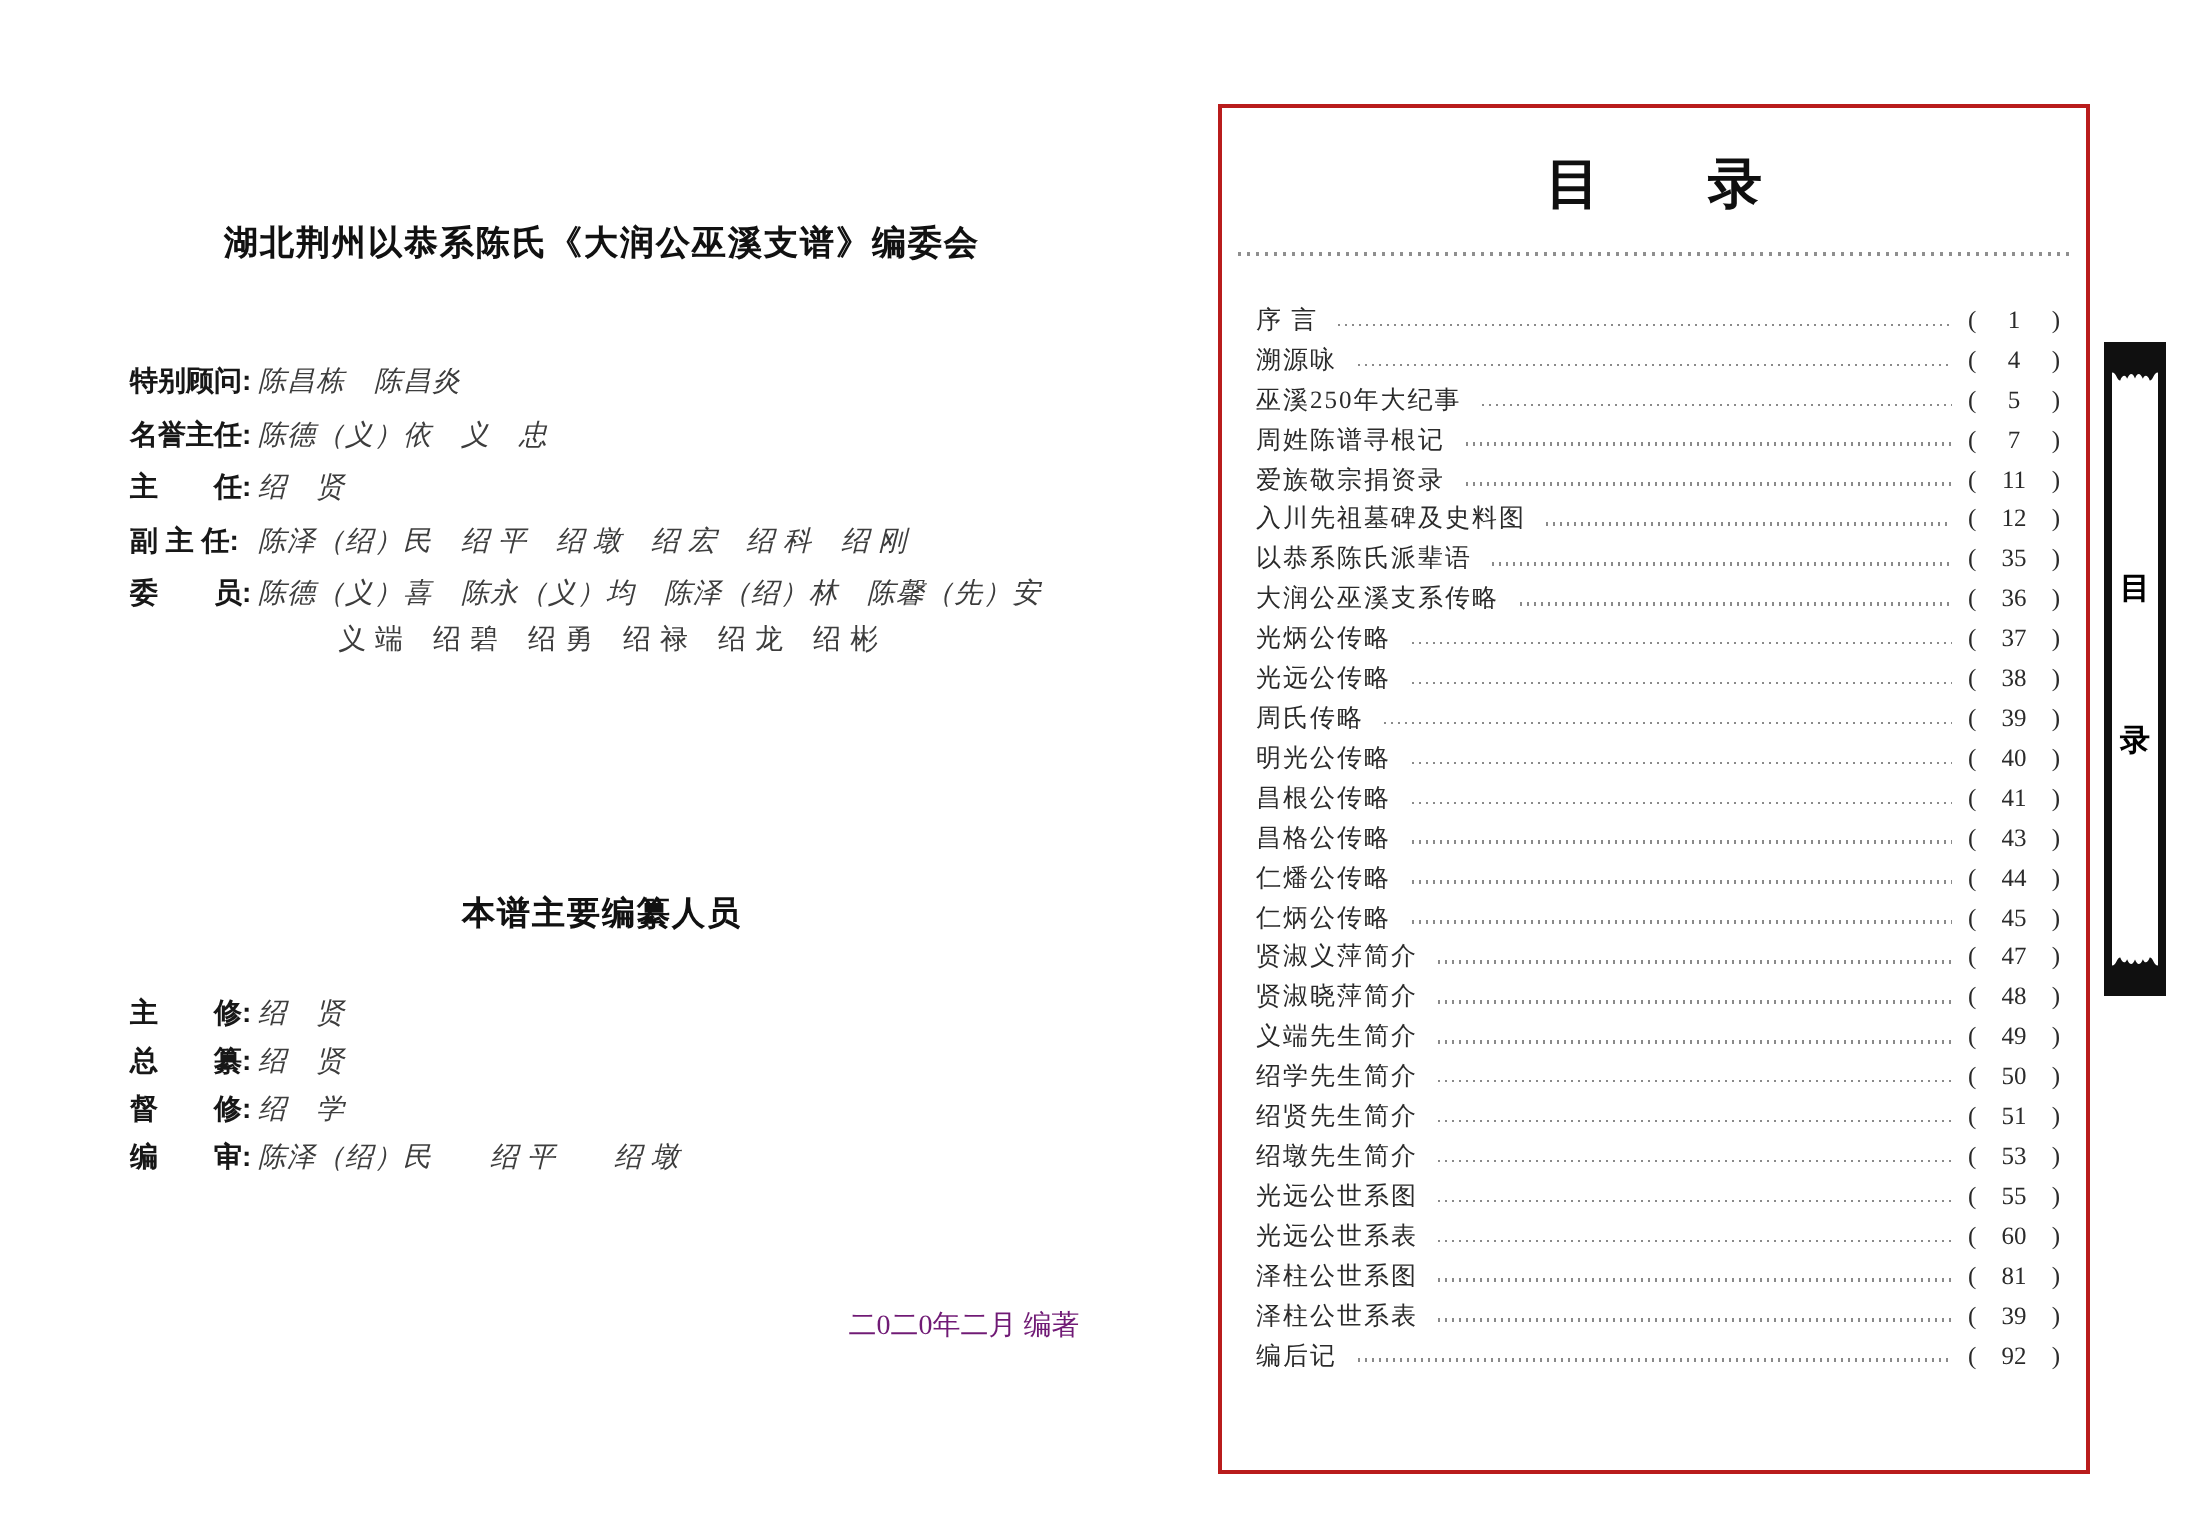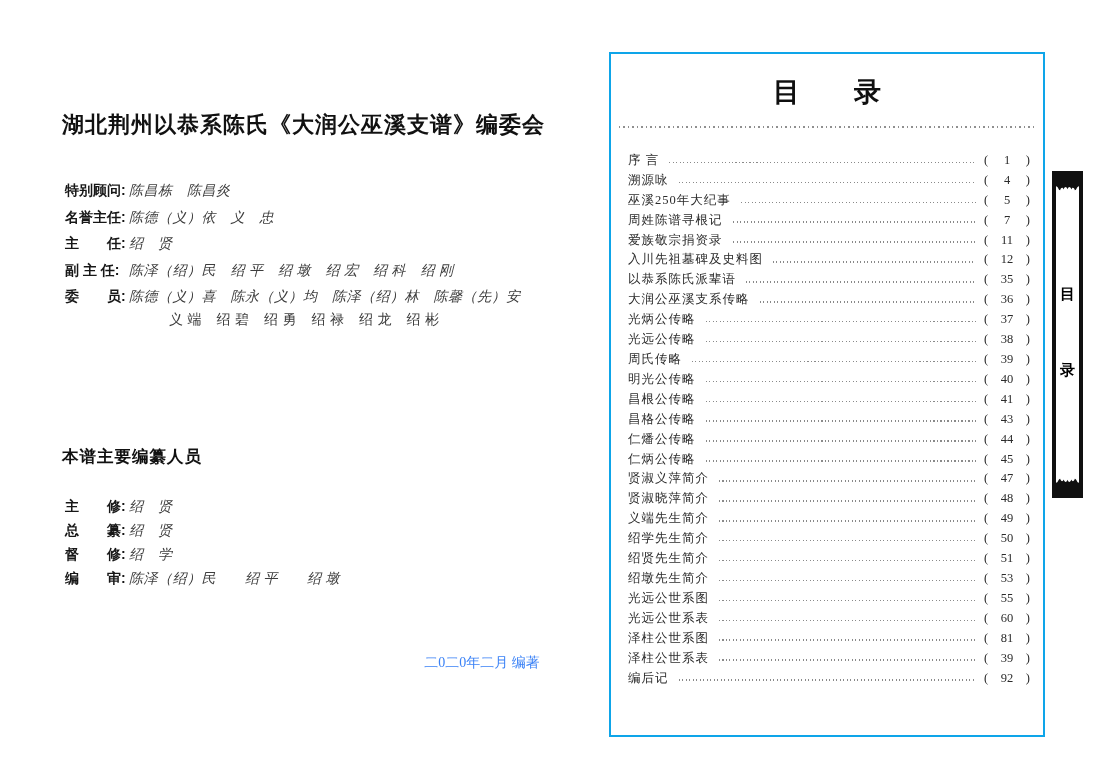--- a/index.html
+++ b/index.html
@@ -6,47 +6,47 @@
   html,body { background:#fff; }
   #canvas {
     position:relative; width:1104px; height:767px; background:#ffffff;
     font-family:"Liberation Serif","DejaVu Serif",serif; color:#222; overflow:hidden;
   }
   
   .left-page { position:absolute; left:62px; top:0; width:478px; height:767px; }
   .committee-title {
     position:absolute; top:110px; left:0; width:100%; text-align:center;
     font-family:Liberation Sans, sans-serif; font-weight:bold;
-    font-size:22px; letter-spacing:1px; color:#111; white-space:nowrap;
+    font-size:17px; letter-spacing:1px; color:#111; white-space:nowrap;
   }
   .roles { position:absolute; left:3px; }
   #committee-roles { top:178px; }
   #editor-roles { top:495px; }
   .role-row { display:flex; align-items:center; height:26.5px; }
   #editor-roles .role-row { height:24px; }
   .role-label {
     display:inline-block; width:64px; flex:0 0 64px; white-space:pre;
     font-family:"Liberation Sans","DejaVu Sans",sans-serif; font-weight:bold;
     font-size:14px; color:#171717;
   }
   .role-names { white-space:pre; font-size:14px; color:#3d3d3d; letter-spacing:0.5px;font-style:italic; }
   .names-line2 { height:26.5px; margin-left:104px; white-space:pre; font-size:14px; color:#3d3d3d; letter-spacing:0.5px; }
   .editors-title {
-    position:absolute; top:446px; left:0; width:100%; text-align:left;
+    position:absolute; top:446px; left:0; width:100%; text-align:center;
     font-family:"Liberation Sans","DejaVu Sans",sans-serif; font-weight:bold;
     font-size:16.5px; letter-spacing:1px; color:#111;
   }
   .date-line {
     position:absolute; top:654px; left:300px; width:240px; text-align:center;
-    font-size:14px; color:#3b82f6; white-space:pre;
+    font-size:14px; color:#701a75; white-space:pre;
   }
   
   .toc-box {
     position:absolute; left:609px; top:52px; width:436px; height:685px;
-    border:2px solid #0ea5e9; background:#fff;
+    border:2px solid #b91c1c; background:#fff;
   }
   .toc-title {
     margin-top:20px; text-align:center; white-space:pre;
     font-family:"Liberation Sans","DejaVu Sans",sans-serif; font-weight:bold;
     font-size:27px; color:#0f0f0f;
   }
   .toc-sep {
     margin:16px 8px 0 8px; height:1.5px;
     background:repeating-linear-gradient(90deg,#8f8f8f 0 1.5px, transparent 1.5px 4.5px);
   }

